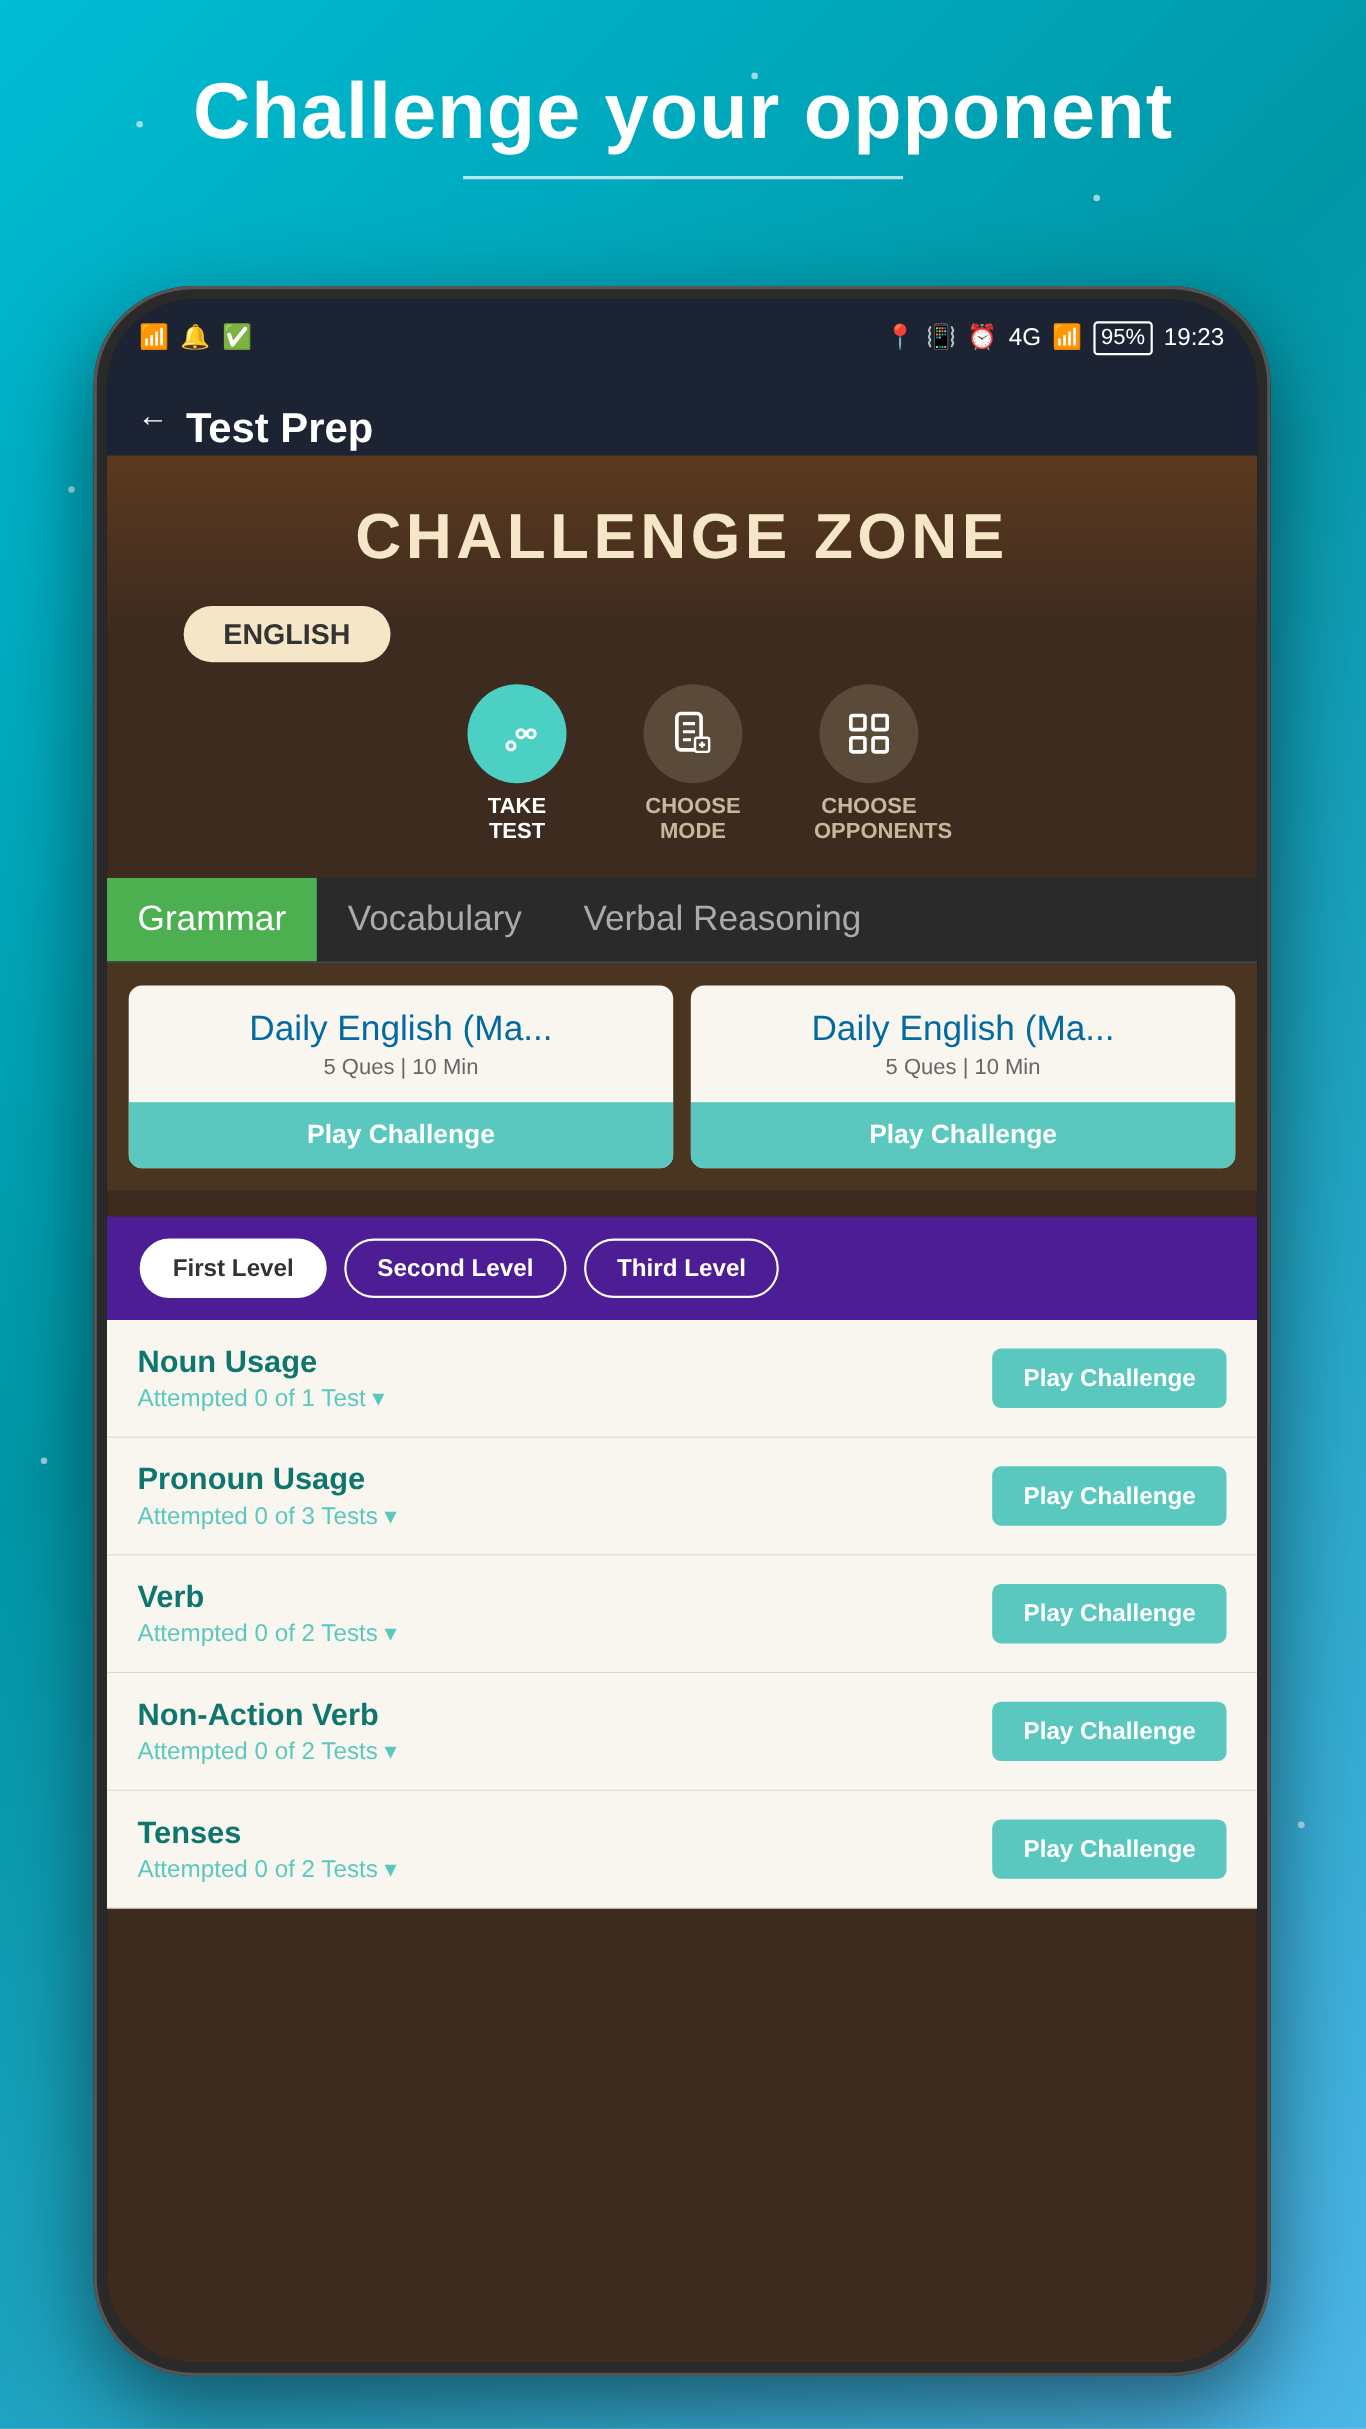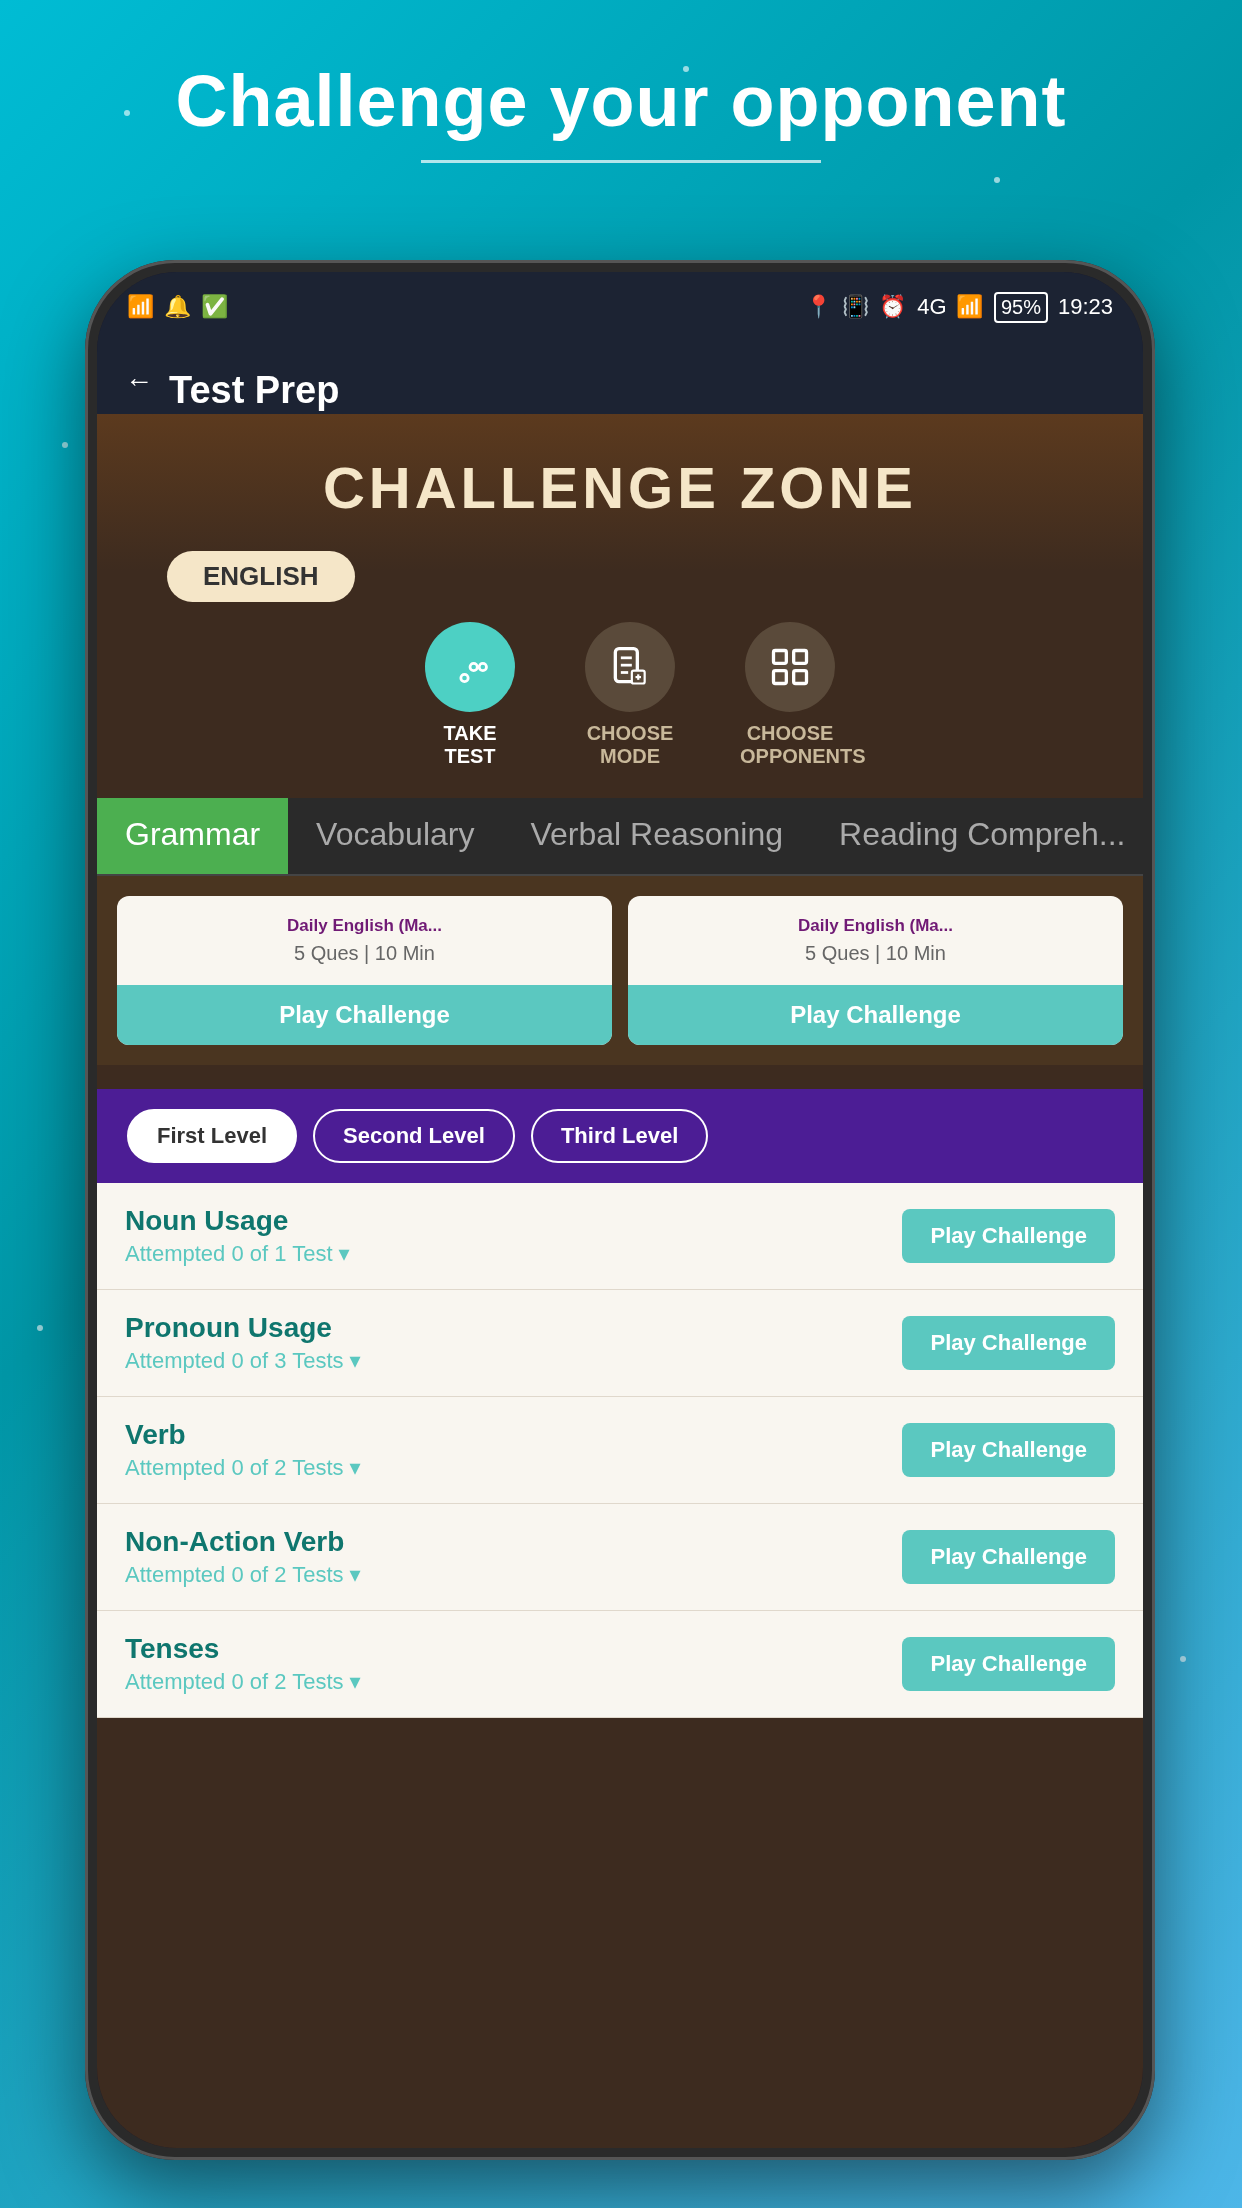--- a/index.html
+++ b/index.html
@@ -210,23 +210,23 @@
       flex: 1;
       background: #f9f6f0;
       border-radius: 12px;
       overflow: hidden;
     }
     .card-body {
       padding: 20px;
       text-align: center;
     }
     .card-title {
-      font-size: 17px;
-      color: #701a75;
-      font-weight: 700;
+      font-size: 32px;
+      color: #0369a1;
+      font-weight: 400;
     }
     .card-subtitle {
       font-size: 20px;
       color: #666;
       margin-top: 6px;
     }
     .card-btn {
       background: #5bc8c0;
       color: white;
       text-align: center;
@@ -397,21 +397,20 @@
             </svg>
           </div>
           <span class="action-icon-label">CHOOSE OPPONENTS</span>
         </div>
       </div>
 
       <div class="tabs-row">
         <div class="tab-item active">Grammar</div>
         <div class="tab-item">Vocabulary</div>
         <div class="tab-item">Verbal Reasoning</div>
-        <div class="tab-item">Reading Compreh...</div>
       </div>
 
       <div class="cards-section">
         <div class="challenge-card">
           <div class="card-body">
             <div class="card-title">Daily English (Ma...</div>
             <div class="card-subtitle">5 Ques | 10 Min</div>
           </div>
           <div class="card-btn">Play Challenge</div>
         </div>

